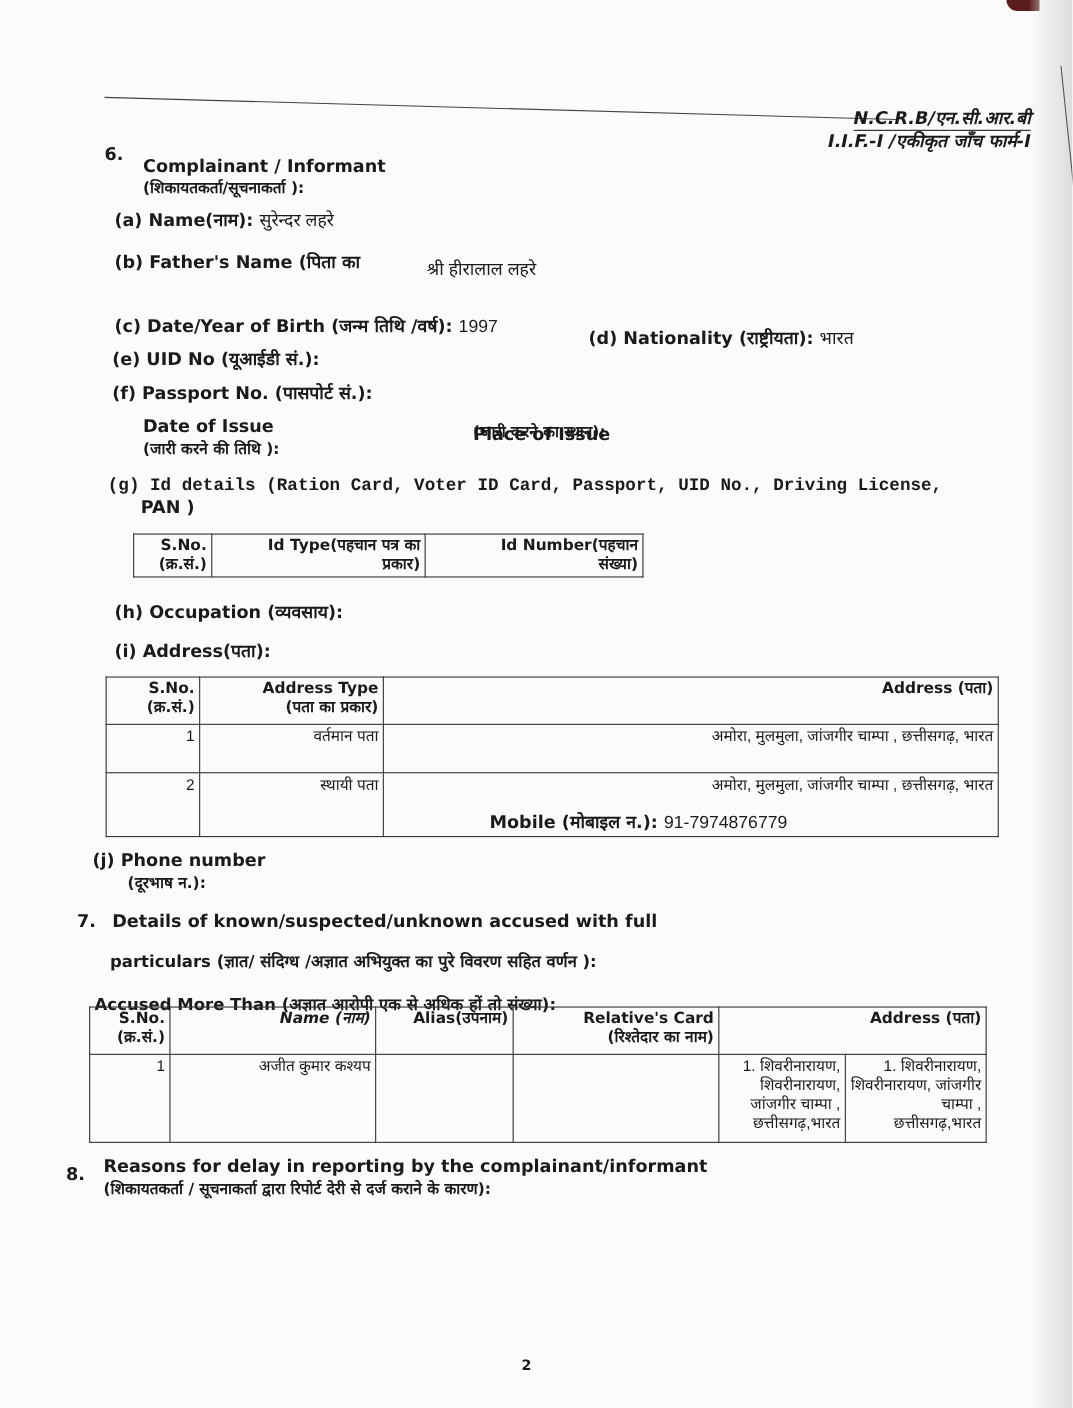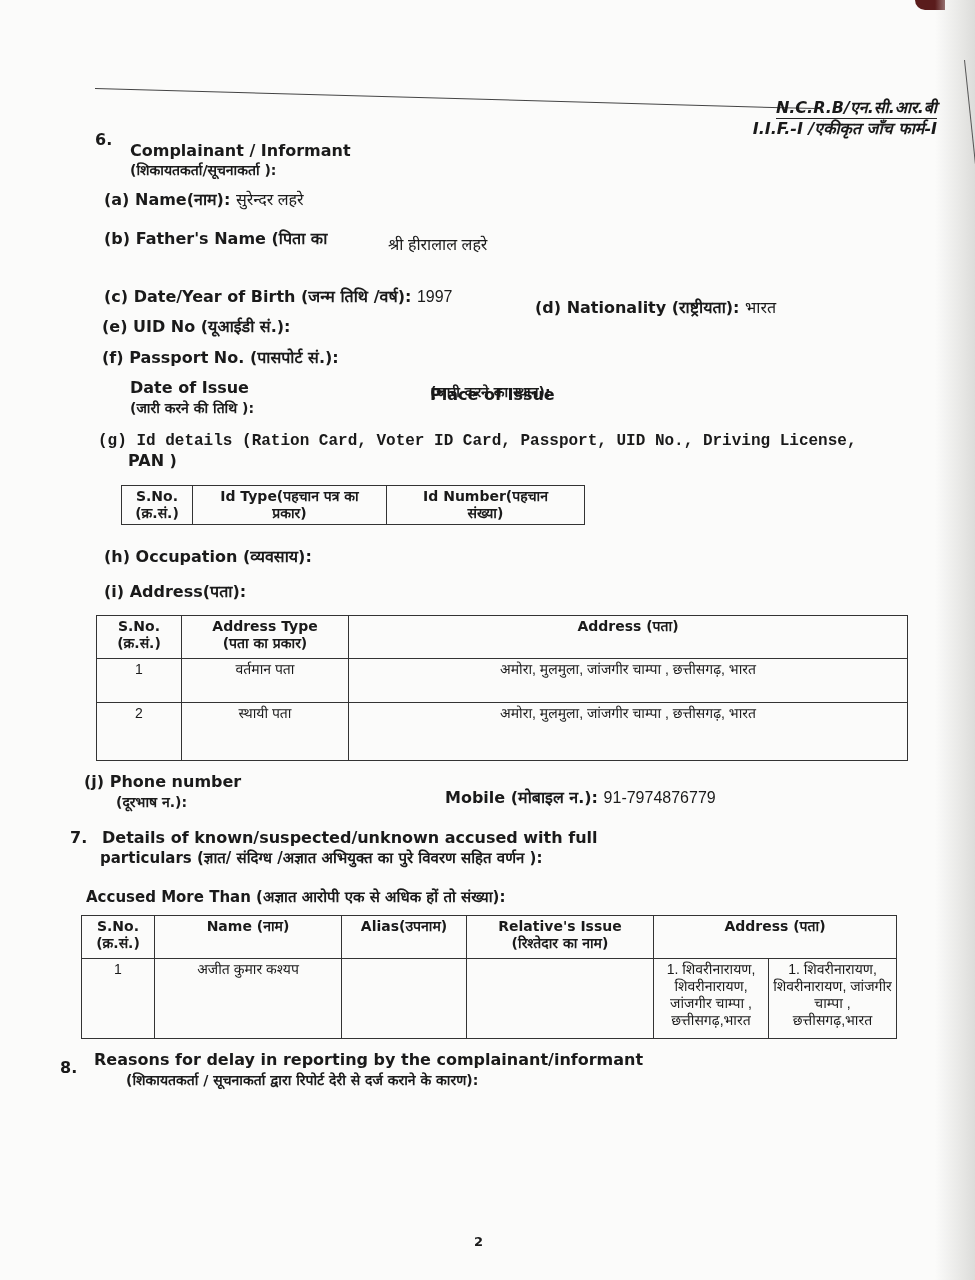--- a/index.html
+++ b/index.html
@@ -27,27 +27,27 @@
   }
   .hdr {
     position:absolute; right:38px; top:98px; text-align:right;
     font-weight:bold; font-size:16px; line-height:20px;font-style:italic;
   }
   .hdr .l1 { border-bottom:1.5px solid #222; display:inline-block; }
   .abs { position:absolute; white-space:nowrap; }
   .b { font-weight:bold; }
   .sec-num { font-weight:bold; font-size:16px; }
   .t16 { font-size:16px; }
-  .t15 { font-size:15px; }
+  .t15 { font-size:15px;margin-top:16px; }
   .t14 { font-size:14px; }
   .val { font-family:"Liberation Sans",sans-serif; font-weight:normal; font-size:16px; }
   table.frm { position:absolute; border-collapse:collapse; }
   table.frm td, table.frm th {
     border:1.3px solid #333; vertical-align:top; padding:2px 4px;
-    font-size:14px; line-height:17px; text-align:center;
+    font-size:14px; line-height:17px; text-align:right;
   }
   table.frm th { font-weight:bold; }
   .ctr { text-align:right; }
   .cellval { font-family:"Liberation Sans",sans-serif; font-size:15px; }
   .pnum { position:absolute; left:474px; top:1234px; font-weight:bold; font-size:13px; }
 </style>
 </head>
 <body>
 
 <div class="top-dark"></div>
@@ -137,59 +137,59 @@
   <tr style="height:58px;">
     <td class="ctr cellval">2</td>
     <td class="cellval">स्थायी पता</td>
     <td class="cellval">अमोरा, मुलमुला, जांजगीर चाम्पा , छत्तीसगढ़, भारत</td>
   </tr>
 </tbody>
   </table>
 
 <div class="abs b t16" style="left:84px;top:772px;">(j)  Phone number</div>
 <div class="abs b t14" style="left:116px;top:792px;">(दूरभाष न.):</div>
-<div class="abs b t16" style="left:445px;top:786px;text-align:right;">
+<div class="abs b t16" style="left:445px;top:736px;text-align:right;">
   <span>Mobile (मोबाइल न.):</span>
   <span class="val">91-7974876779</span>
 </div>
 
 <div class="abs sec-num" style="left:70px;top:828px;">7.</div>
 <div class="abs b t16" style="left:102px;top:828px;">Details of known/suspected/unknown accused with full</div>
 <div class="abs b t15" style="left:100px;top:847px;">particulars (ज्ञात/ संदिग्ध /अज्ञात अभियुक्त का पुरे विवरण सहित वर्णन ):</div>
 <div class="abs b t15" style="left:86px;top:886px;">Accused More Than (अज्ञात आरोपी एक से अधिक हों तो संख्या):</div>
 
 <table class="frm" style="left:81px;top:915px;width:816px;">
   <tbody>
       <tr>
     <th class="ctr" style="width:64px;height:38px;">
       <span>S.No.</span><br>
       <span>(क्र.सं.)</span>
     </th>
-    <th style="width:178px;">
+    <th style="width:178px;font-style:italic;">
       <span>Name (नाम)</span>
     </th>
     <th style="width:116px;">
       <span>Alias(उपनाम)</span>
     </th>
     <th style="width:178px;">
-      <span>Relative's Issue</span><br>
+      <span>Relative's Card</span><br>
       <span>(रिश्तेदार का नाम)</span>
     </th>
     <th colspan="2">
       <span>Address (पता)</span>
     </th>
   </tr>
   <tr style="height:80px;">
     <td class="ctr cellval">1</td>
     <td class="cellval">अजीत कुमार कश्यप</td>
     <td class="cellval"></td>
     <td class="cellval"></td>
     <td class="cellval" style="width:106px;white-space:normal;">1. शिवरीनारायण, शिवरीनारायण, जांजगीर चाम्पा , छत्तीसगढ़,भारत</td>
     <td class="cellval" style="white-space:normal;">1. शिवरीनारायण, शिवरीनारायण, जांजगीर चाम्पा , छत्तीसगढ़,भारत</td>
   </tr>
 </tbody>
   </table>
 
 <div class="abs sec-num" style="left:60px;top:1058px;">8.</div>
 <div class="abs b t16" style="left:94px;top:1050px;">Reasons for delay in reporting by the complainant/informant</div>
-<div class="abs b t14" style="left:94px;top:1070px;margin-left:32px;">(शिकायतकर्ता / सूचनाकर्ता द्वारा रिपोर्ट देरी से दर्ज कराने के कारण):</div>
+<div class="abs b t14" style="left:94px;top:1070px;">(शिकायतकर्ता / सूचनाकर्ता द्वारा रिपोर्ट देरी से दर्ज कराने के कारण):</div>
 
 <div class="pnum">2</div>
 
 </body></html>

